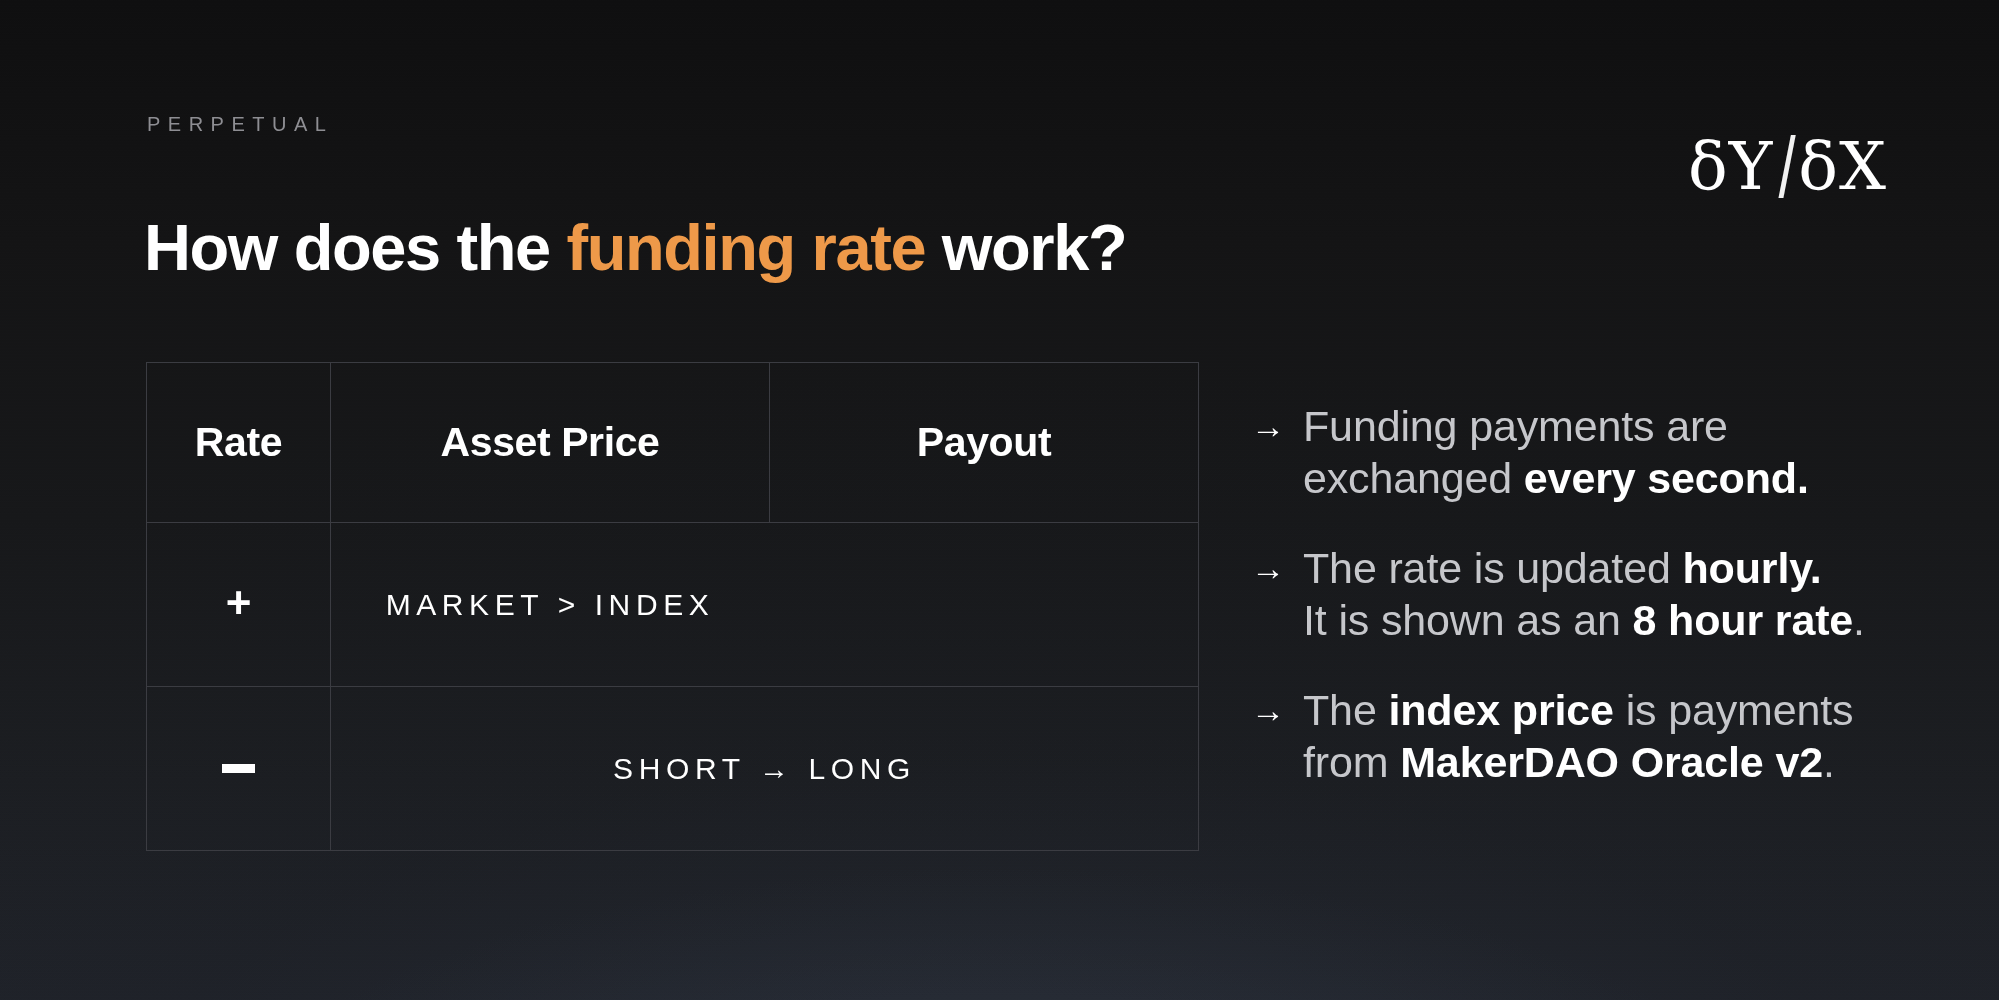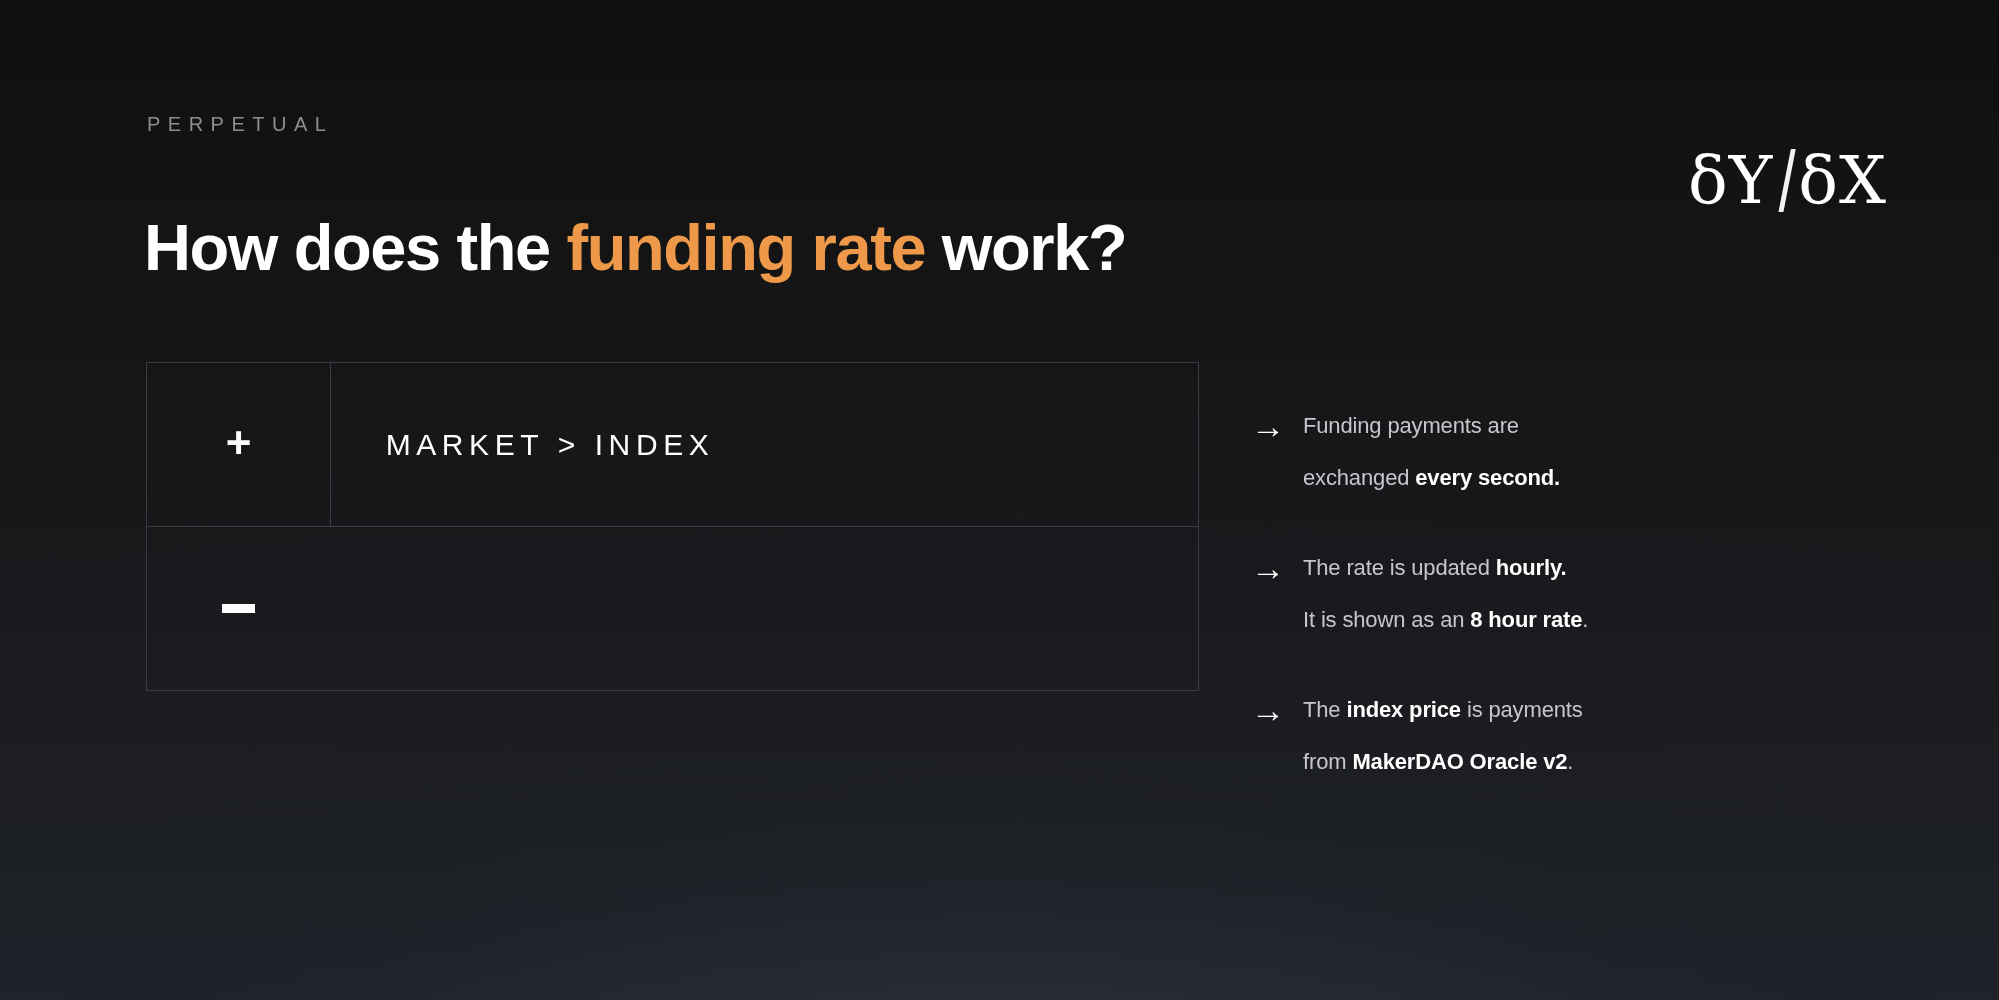--- a/index.html
+++ b/index.html
@@ -57,21 +57,21 @@
     color: #ffffff;
     line-height: 1.12;
     white-space: nowrap;
   }
   #headline .accent { color: #ee9949; }
 
   
   #logo {
     position: absolute;
     right: 112px;
-    top: 130px;
+    top: 116px;
     font-family: "DejaVu Serif", serif;
     font-size: 66px;
     font-weight: 300;
     color: #ffffff;
     line-height: 1;
     letter-spacing: 1px;
     white-space: nowrap;
   }
   #logo .slash {
     display: inline-block;
@@ -149,21 +149,21 @@
   .bullet:last-child { margin-bottom: 0; }
   .bullet-arrow {
     flex: 0 0 auto;
     width: 52px;
     font-size: 34px;
     line-height: 52px;
     color: #ffffff;
     font-weight: 400;
   }
   .bullet-text {
-    font-size: 22px;
+    font-size: 43px;
     line-height: 52px;
     color: #c6c7cb;
     font-weight: 400;
     letter-spacing: -0.15px;
   }
   .bullet-text b {
     color: #ffffff;
     font-weight: 700;
   }
 </style>
@@ -175,33 +175,47 @@
   <div id="grain"></div>
 
   <div id="eyebrow">PERPETUAL</div>
 
   <h1 id="headline"><span>How does the </span><span class="accent">funding rate</span><span> work?</span></h1>
 
   <div id="logo"><span>δY</span><span class="slash">/</span><span>δX</span></div>
 
   <div id="table">
 
+    <div class="trow head-row">
+      <div class="tcell col-rate">
+        <span>Rate</span>
+      </div>
+      <div class="tcell col-asset">
+        <span>Asset Price</span>
+      </div>
+      <div class="tcell col-payout">
+        <span>Payout</span>
+      </div>
+    </div>
 
     <div class="trow body-row">
       <div class="tcell col-rate">
         <span class="sign-plus">+</span>
       </div>
       <div class="tcell col-asset">
         <span class="mono">MARKET &gt; INDEX</span>
       </div>
     </div>
 
     <div class="trow body-row">
       <div class="tcell col-rate">
         <span class="sign-minus"></span>
+      </div>
+      <div class="tcell col-payout">
+        <span class="mono">SHORT → LONG</span>
       </div>
     </div>
 
   </div>
 
   <div id="bullets">
 
     <div class="bullet">
       <div class="bullet-arrow">→</div>
       <div class="bullet-text">

